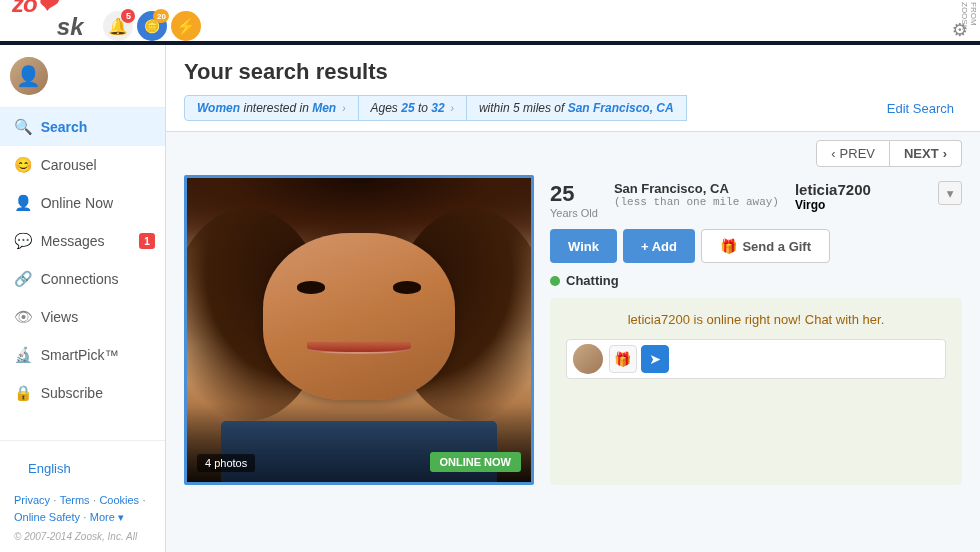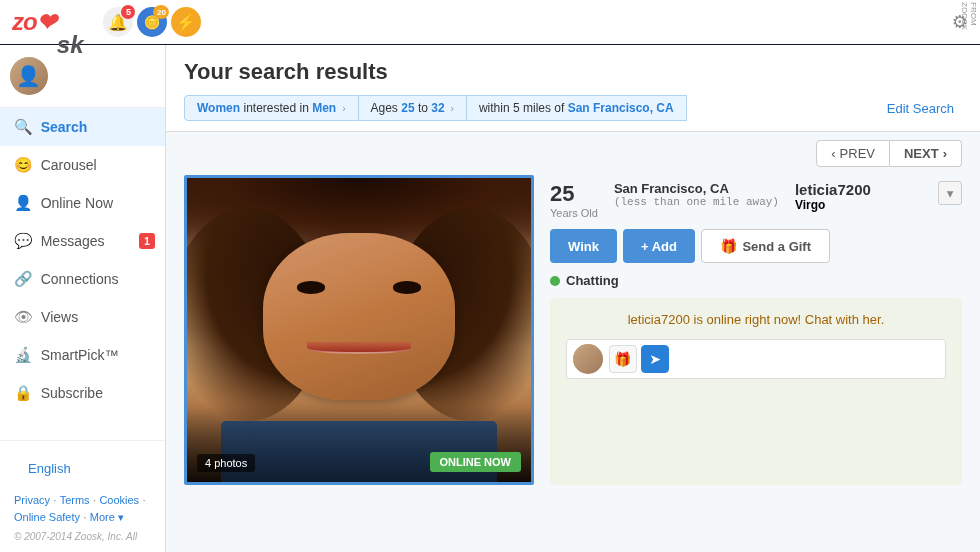--- a/index.html
+++ b/index.html
@@ -3,23 +3,23 @@
   <meta charset="utf-8">
   <style>
     * { box-sizing: border-box; margin: 0; padding: 0; }
     body { font-family: Arial, sans-serif; font-size: 13px; background: #f0f0f0; width: 980px; height: 552px; overflow: hidden; }
 
     
     #header {
       background: #fff;
       height: 45px;
       display: flex;
-      align-items: center;
+      align-items: flex-end;
       padding: 0 12px;
-      border-bottom: 1px solid #0f172a;
+      border-bottom: 4px solid #0f172a;
       position: relative;
     }
     #logo-area { display: flex; align-items: center; }
     #header-icons { display: flex; align-items: center; margin-left: 20px; gap: 4px; }
     .header-icon-btn {
       position: relative;
       width: 30px; height: 30px;
       border-radius: 50%;
       display: flex; align-items: center; justify-content: center;
       cursor: pointer;
@@ -150,20 +150,21 @@
       flex-wrap: wrap;
     }
     .filter-pill {
       background: #e8f4ff;
       border: 1px solid #b0d4f0;
       padding: 5px 12px;
       font-size: 12px;
       color: #333;
       display: flex; align-items: center;
       cursor: pointer;
+      font-style: italic;
     }
     .filter-pill:first-child { border-radius: 4px 0 0 4px; }
     .filter-pill + .filter-pill { border-left: none; }
     .filter-arrow {
       margin-left: 6px;
       color: #999;
       font-size: 10px;
     }
     .filter-pill strong { color: #2980d9; }
     #edit-search-btn {

